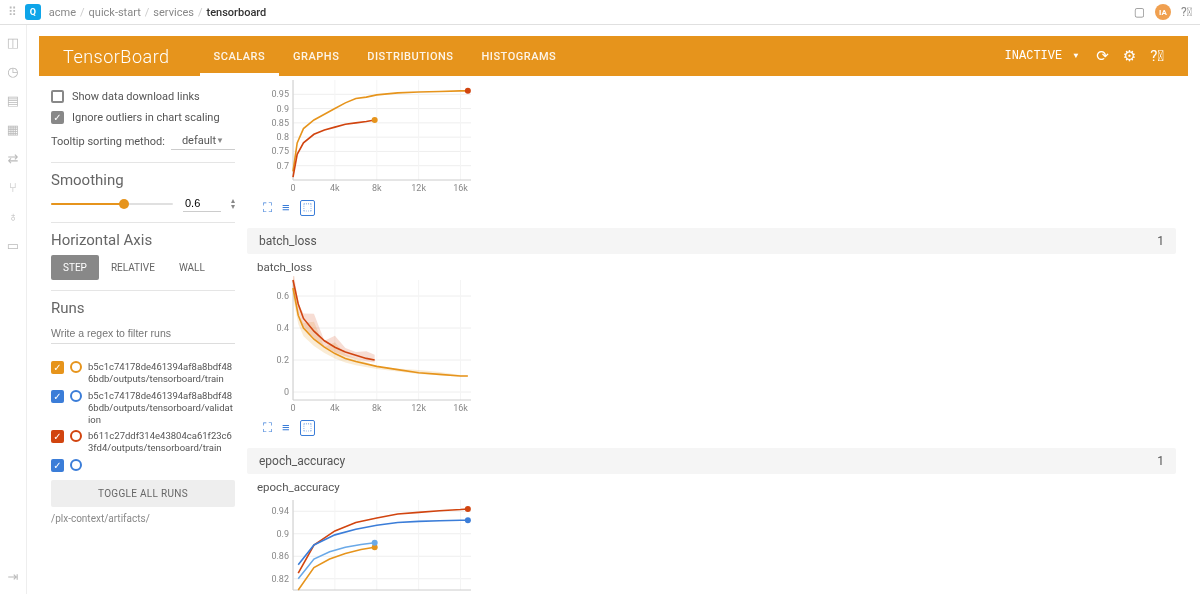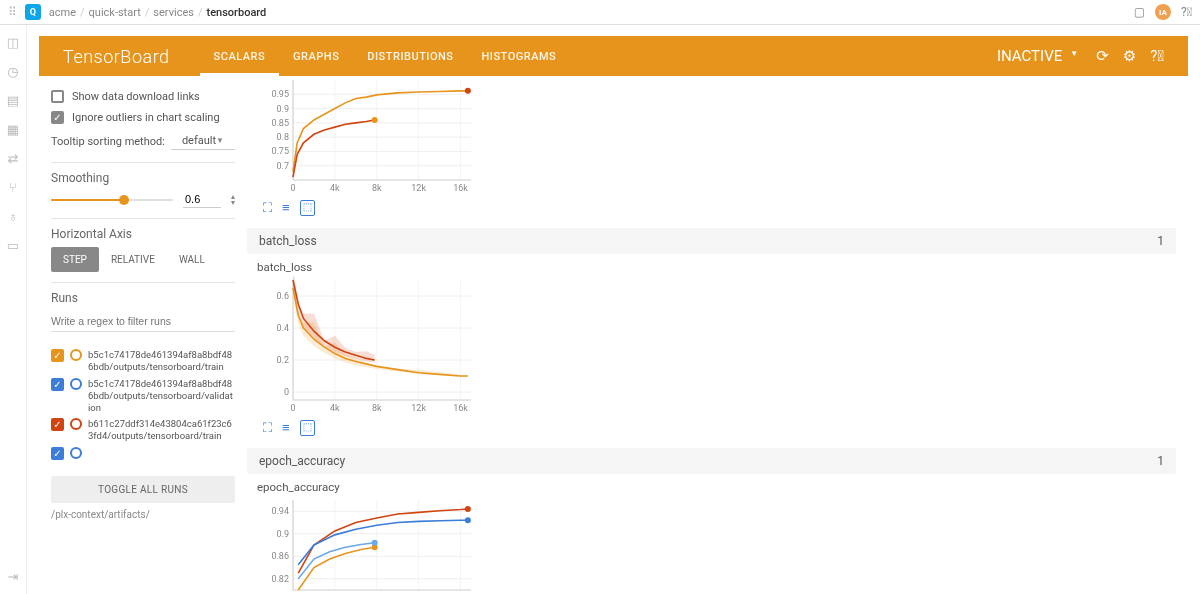--- a/index.html
+++ b/index.html
@@ -18,47 +18,47 @@
   .leftnav span { cursor:pointer; font-size:13px; }
   .leftnav .spacer { flex:1; }
   .content { flex:1; padding:11px 12px 0 12px; position:relative; }
   .tb-frame { background:#fff; border-radius:0; height:100%; overflow:hidden; }
   .tb-header { height:40px; background:#e6941c; display:flex; align-items:center; padding:0 24px; color:#fff; }
   .tb-title { font-size:18px; font-weight:300; letter-spacing:0.5px; margin-right:30px; }
   .tb-tabs { display:flex; gap:0; }
   .tb-tab { padding:0 14px; height:40px; display:flex; align-items:center; font-size:11px; font-weight:500; letter-spacing:0.5px; color:rgba(255,255,255,0.9); cursor:pointer; position:relative; }
   .tb-tab.active::after { content:""; position:absolute; left:0; right:0; bottom:0; height:3px; background:#fff; }
   .tb-header-right { margin-left:auto; display:flex; align-items:center; gap:14px; }
-  .tb-select { background:transparent; color:#fff; font-size:15px; padding:4px 20px 4px 8px; cursor:pointer; position:relative; }
+  .tb-select { background:transparent; color:#fff; font-size:12px; padding:4px 20px 4px 8px; cursor:pointer; position:relative;font-family:Liberation Mono, monospace; }
   .tb-select::after { content:"▼"; font-size:8px; position:absolute; right:4px; top:6px; }
   .tb-icon-btn { color:#fff; cursor:pointer; font-size:15px; }
   .tb-body { display:flex; height:calc(100% - 40px); }
   .tb-sidebar { width:208px; padding:14px 12px; font-size:11px; color:#555; overflow:hidden; }
   .cb-row { display:flex; align-items:center; gap:8px; margin-bottom:8px; cursor:pointer; }
   .cb { width:13px; height:13px; border:2px solid #888; border-radius:2px; display:flex; align-items:center; justify-content:center; font-size:10px; color:#fff;}
   .cb.checked { background:#888; border-color:#888; }
   .sel-row { display:flex; align-items:center; gap:6px; margin:8px 0 12px; }
   .sel-row .sel { flex:1; border-bottom:1px solid #ccc; padding:2px 0; color:#555; cursor:pointer; display:flex; justify-content:center; align-items:center; }
   .divider { height:1px; background:#e5e5e5; margin:8px 0; }
-  .section-label { color:#666; margin:6px 0 6px; font-size:12px; }
+  .section-label { color:#666; margin:6px 0 6px; font-size:15px; }
   .slider-row { display:flex; align-items:center; gap:10px; margin:4px 0 10px; }
   .slider { flex:1; height:2px; background:#e0e0e0; position:relative; border-radius:2px; }
   .slider-fill { position:absolute; left:0; top:0; height:2px; background:#e6941c; border-radius:2px; }
   .slider-thumb { position:absolute; top:-4px; width:10px; height:10px; border-radius:50%; background:#e6941c; margin-left:-5px; }
   .smooth-input { width:38px; border:none; border-bottom:1px solid #ccc; font-size:11px; padding:2px; text-align:left; }
   .stepper { font-size:8px; color:#888; line-height:6px; cursor:pointer; }
   .axis-btns { display:flex; gap:0; margin:6px 0 10px; }
   .axis-btn { padding:7px 12px; font-size:10px; color:#666; cursor:pointer; border-radius:2px; }
   .axis-btn.active { background:#888; color:#fff;text-align:right; }
   .runs-filter { width:100%; border:none; border-bottom:1px solid #ddd; font-size:10.5px; padding:4px 0; color:#888; margin-bottom:12px; }
   .run-row { display:flex; align-items:flex-start; gap:6px; margin:5px 0; }
   .run-cb { width:13px; height:13px; border-radius:2px; display:flex; align-items:center; justify-content:center; font-size:10px; color:#fff; flex-shrink:0; cursor:pointer; }
   .run-radio { width:12px; height:12px; border-radius:50%; border:2px solid; flex-shrink:0; cursor:pointer; }
   .run-label { font-size:9.5px; color:#555; line-height:1.25; word-break:break-all; flex:1; }
-  .toggle-all { background:#eee; text-align:center; padding:8px; font-size:10px; color:#666; letter-spacing:0.3px; cursor:pointer; border-radius:2px; margin:16px 0 6px; }
+  .toggle-all { background:#eee; text-align:center; padding:8px; font-size:10px; color:#666; letter-spacing:0.3px; cursor:pointer; border-radius:2px; margin:8px 0 6px; }
   .artifacts-path { font-size:10px; color:#888; }
   .tb-charts { flex:1; overflow-y:auto; padding:0 12px 0 0; }
   .chart-block { margin-bottom:4px; }
   .chart-section-header { background:#f5f5f5; padding:6px 12px; display:flex; justify-content:space-between; align-items:center; font-size:12px; color:#555; border-radius:2px; }
   .chart-title { font-size:11.5px; color:#555; padding:6px 0 2px 10px; }
   .chart-svg { display:block; margin-left:10px; }
   .chart-tools { display:flex; gap:10px; padding:4px 0 8px 16px; color:#3b7dd8; }
   .chart-tools span { cursor:pointer; font-size:13px; }
   .chart-tools .sel { border:1px solid #3b7dd8; padding:0 2px; border-radius:2px; font-size:10px; }
 </style>

